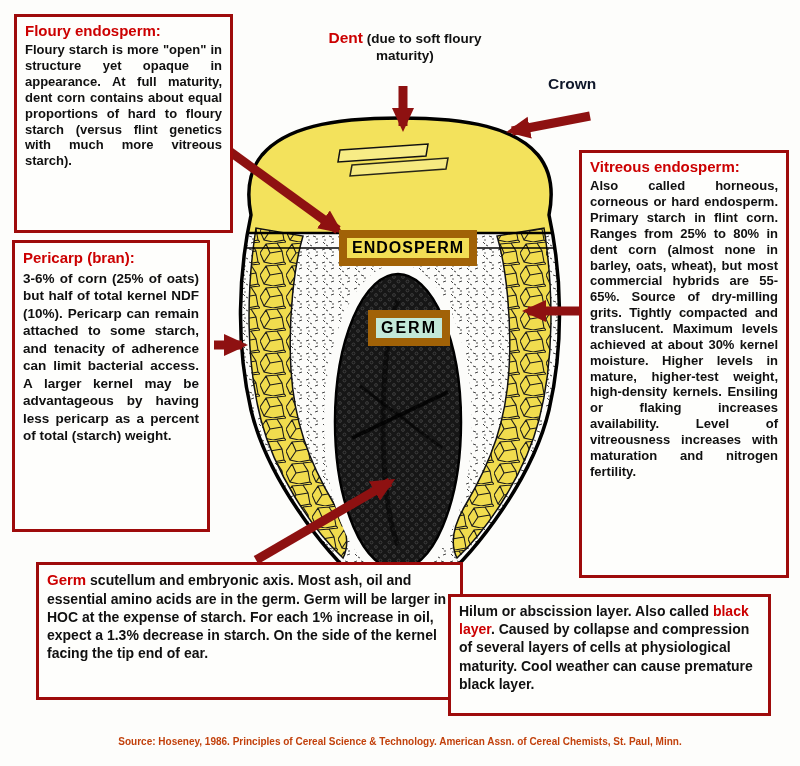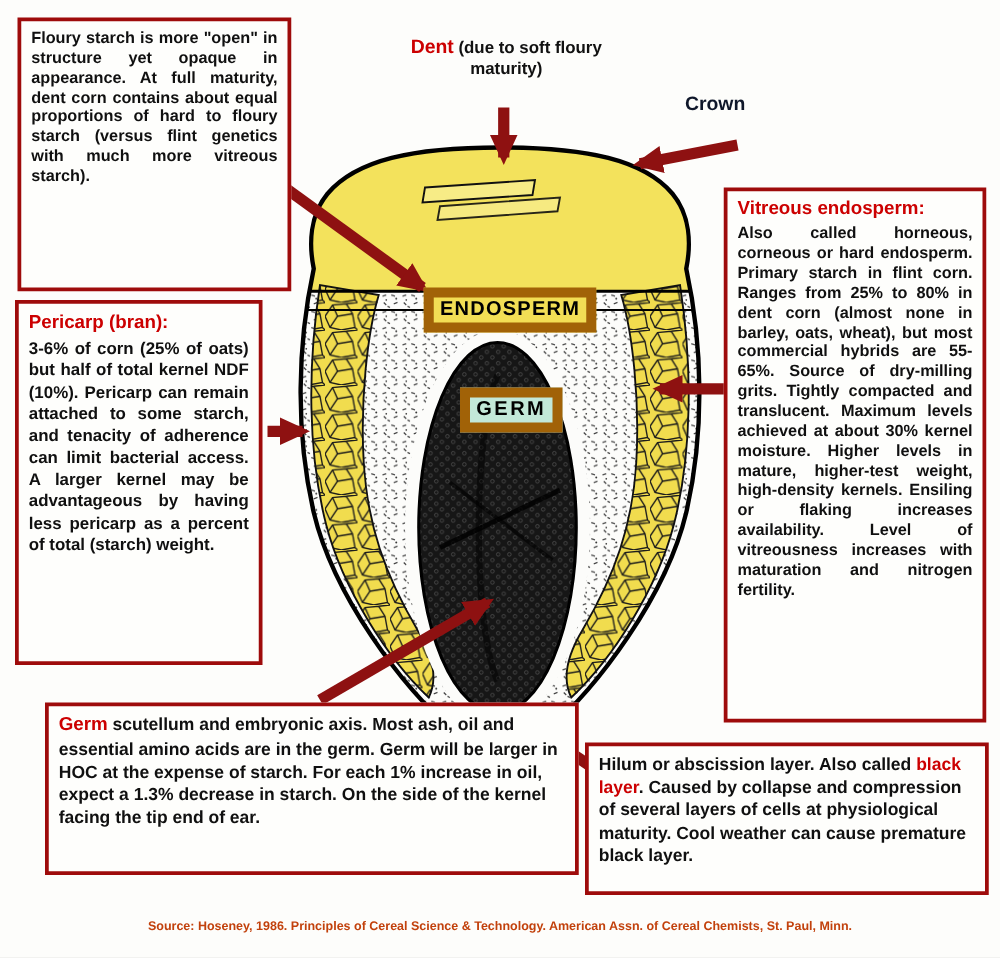--- a/index.html
+++ b/index.html
@@ -16,21 +16,21 @@
     border:3px solid #9E0B0B; background:#FEFEFC;
     padding:5px 8px 6px; color:#101010;
     font-weight:bold; font-size:13px; line-height:1.22;
     text-align:justify;
   }
   .box .box-title { display:block; color:#CC0001; font-size:15px; margin-bottom:2px; text-align:left; }
   .floury   { left:14px;  top:14px;  width:219px; height:219px; }
   .pericarp { left:12px;  top:240px; width:198px; height:292px; font-size:13.5px; line-height:1.3; }
   .vitreous { left:579px; top:150px; width:210px; height:428px; }
   .germbox  { left:36px;  top:562px; width:427px; height:138px; font-size:14px; line-height:1.3; text-align:left; }
-  .hilumbox { left:468px; top:594px; width:323px; height:122px; font-size:14px; line-height:1.3; text-align:left; }
+  .hilumbox { left:448px; top:594px; width:323px; height:122px; font-size:14px; line-height:1.3; text-align:left; }
   .inline-red   { color:#CC0001; font-size:15px; }
   .inline-red-b { color:#CC0001; }
 
   .dent {
     position:absolute; left:322px; top:28px; width:166px;
     text-align:center; font-weight:bold; font-size:13.5px; color:#111; line-height:1.25;
   }
   .dent .red { color:#CC0001; font-size:15.5px;margin-top:17px; }
   .crown {
     position:absolute; left:548px; top:75px;
@@ -122,20 +122,21 @@
 
   <div class="tag endo-tag">ENDOSPERM</div>
   <div class="tag germ-tag">GERM</div>
 
   <div class="tipcap">
     <div>TIP</div>
     <div>CAP</div>
   </div>
 
   <div class="box floury">
+    <span class="box-title">Floury endosperm:</span>
     <span>Floury starch is more "open" in structure yet opaque in appearance. At full maturity, dent corn contains about equal proportions of hard to floury starch (versus flint genetics with much more vitreous starch).</span>
   </div>
 
   <div class="box pericarp">
     <span class="box-title">Pericarp (bran):</span>
     <span>3-6% of corn (25% of oats) but half of total kernel NDF (10%). Pericarp can remain attached to some starch, and tenacity of adherence can limit bacterial access. A larger kernel may be advantageous by having less pericarp as a percent of total (starch) weight.</span>
   </div>
 
   <div class="box vitreous">
     <span class="box-title">Vitreous endosperm:</span>

